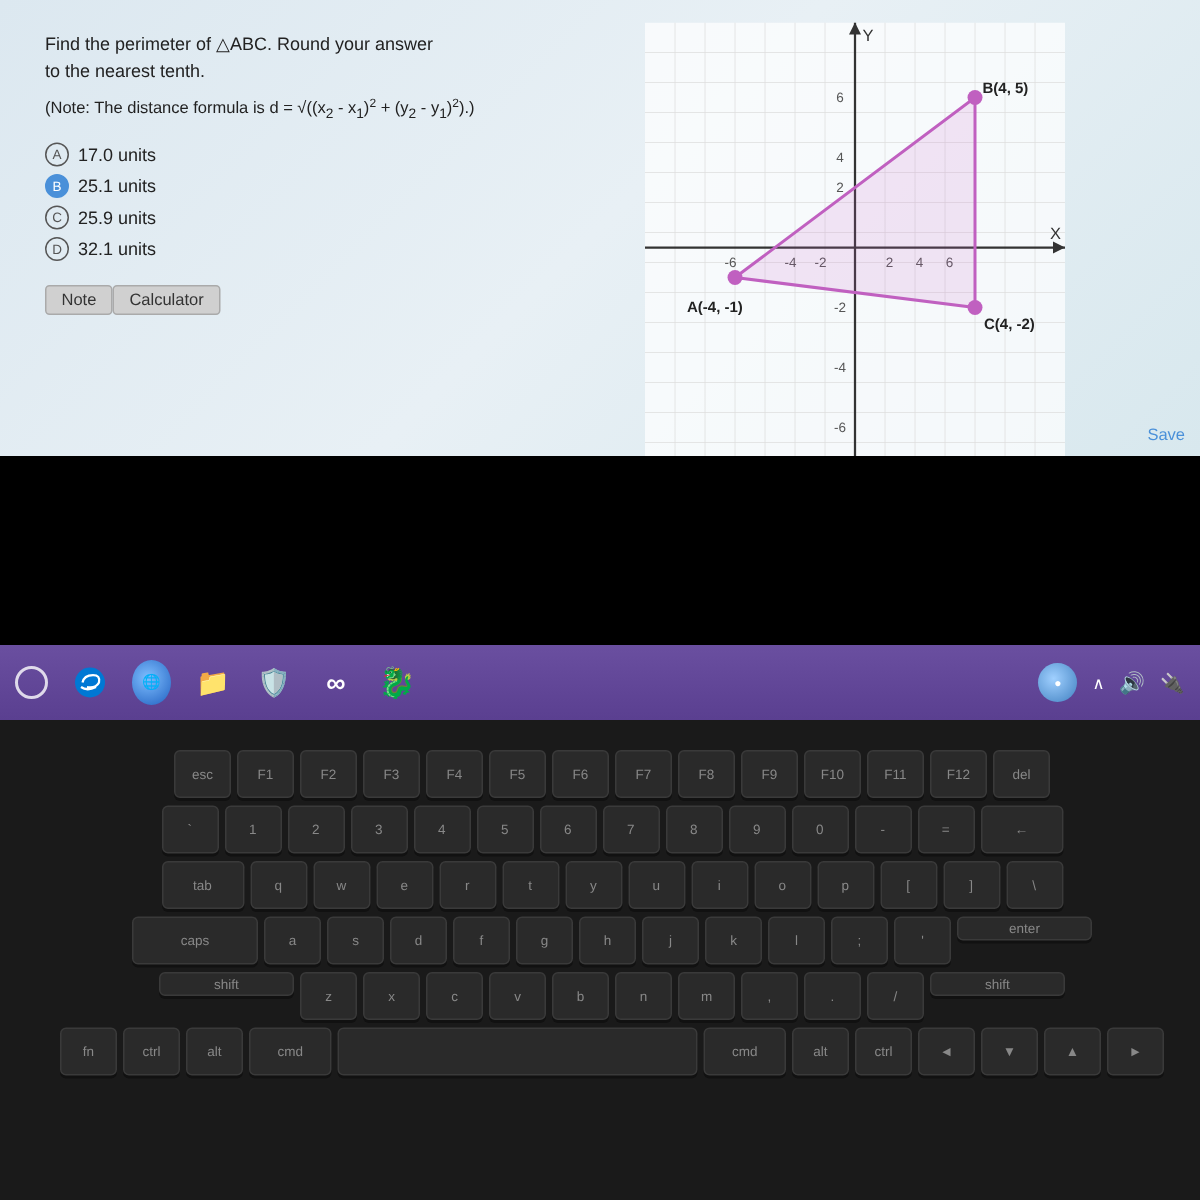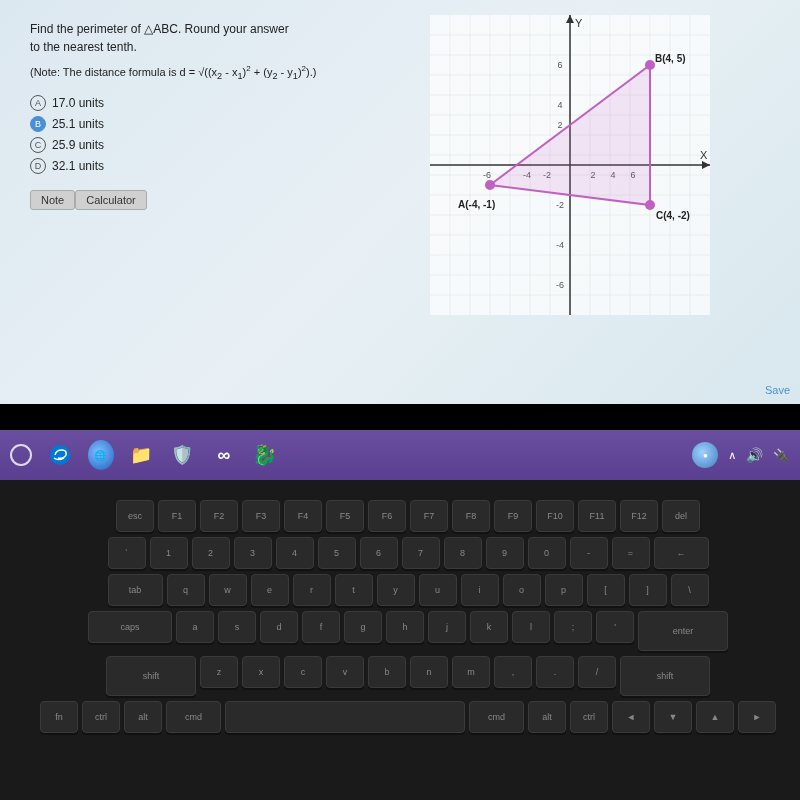--- a/index.html
+++ b/index.html
@@ -7,21 +7,21 @@
       width: 800px;
       height: 800px;
       overflow: hidden;
       background: #000;
       font-family: Arial, sans-serif;
     }
 
     
     .screen {
       width: 800px;
-      height: 404px;
+      height: 304px;
       background: #404040;
       position: relative;
       overflow: hidden;
     }
 
     
     .content-area {
       position: absolute;
       top: 0; left: 0;
       width: 100%; height: 100%;
@@ -229,21 +229,21 @@
       color: #888;
       font-size: 9px;
       display: flex;
       align-items: center;
       justify-content: center;
       cursor: pointer;
       box-shadow: 0 2px 0 #111;
     }
     .key-md { width: 55px; height: 32px; }
     .key-lg { width: 84px; height: 32px; }
-    .key-xl { width: 90px; height: 40px; }
+    .key-xl { width: 90px; height: 16px; }
     .key-space { width: 240px; height: 32px; }
     .key-fn { width: 38px; height: 32px; }
 
   </style>
 </head>
 <body>
 
 <div class="screen">
   <div class="content-area">
 

